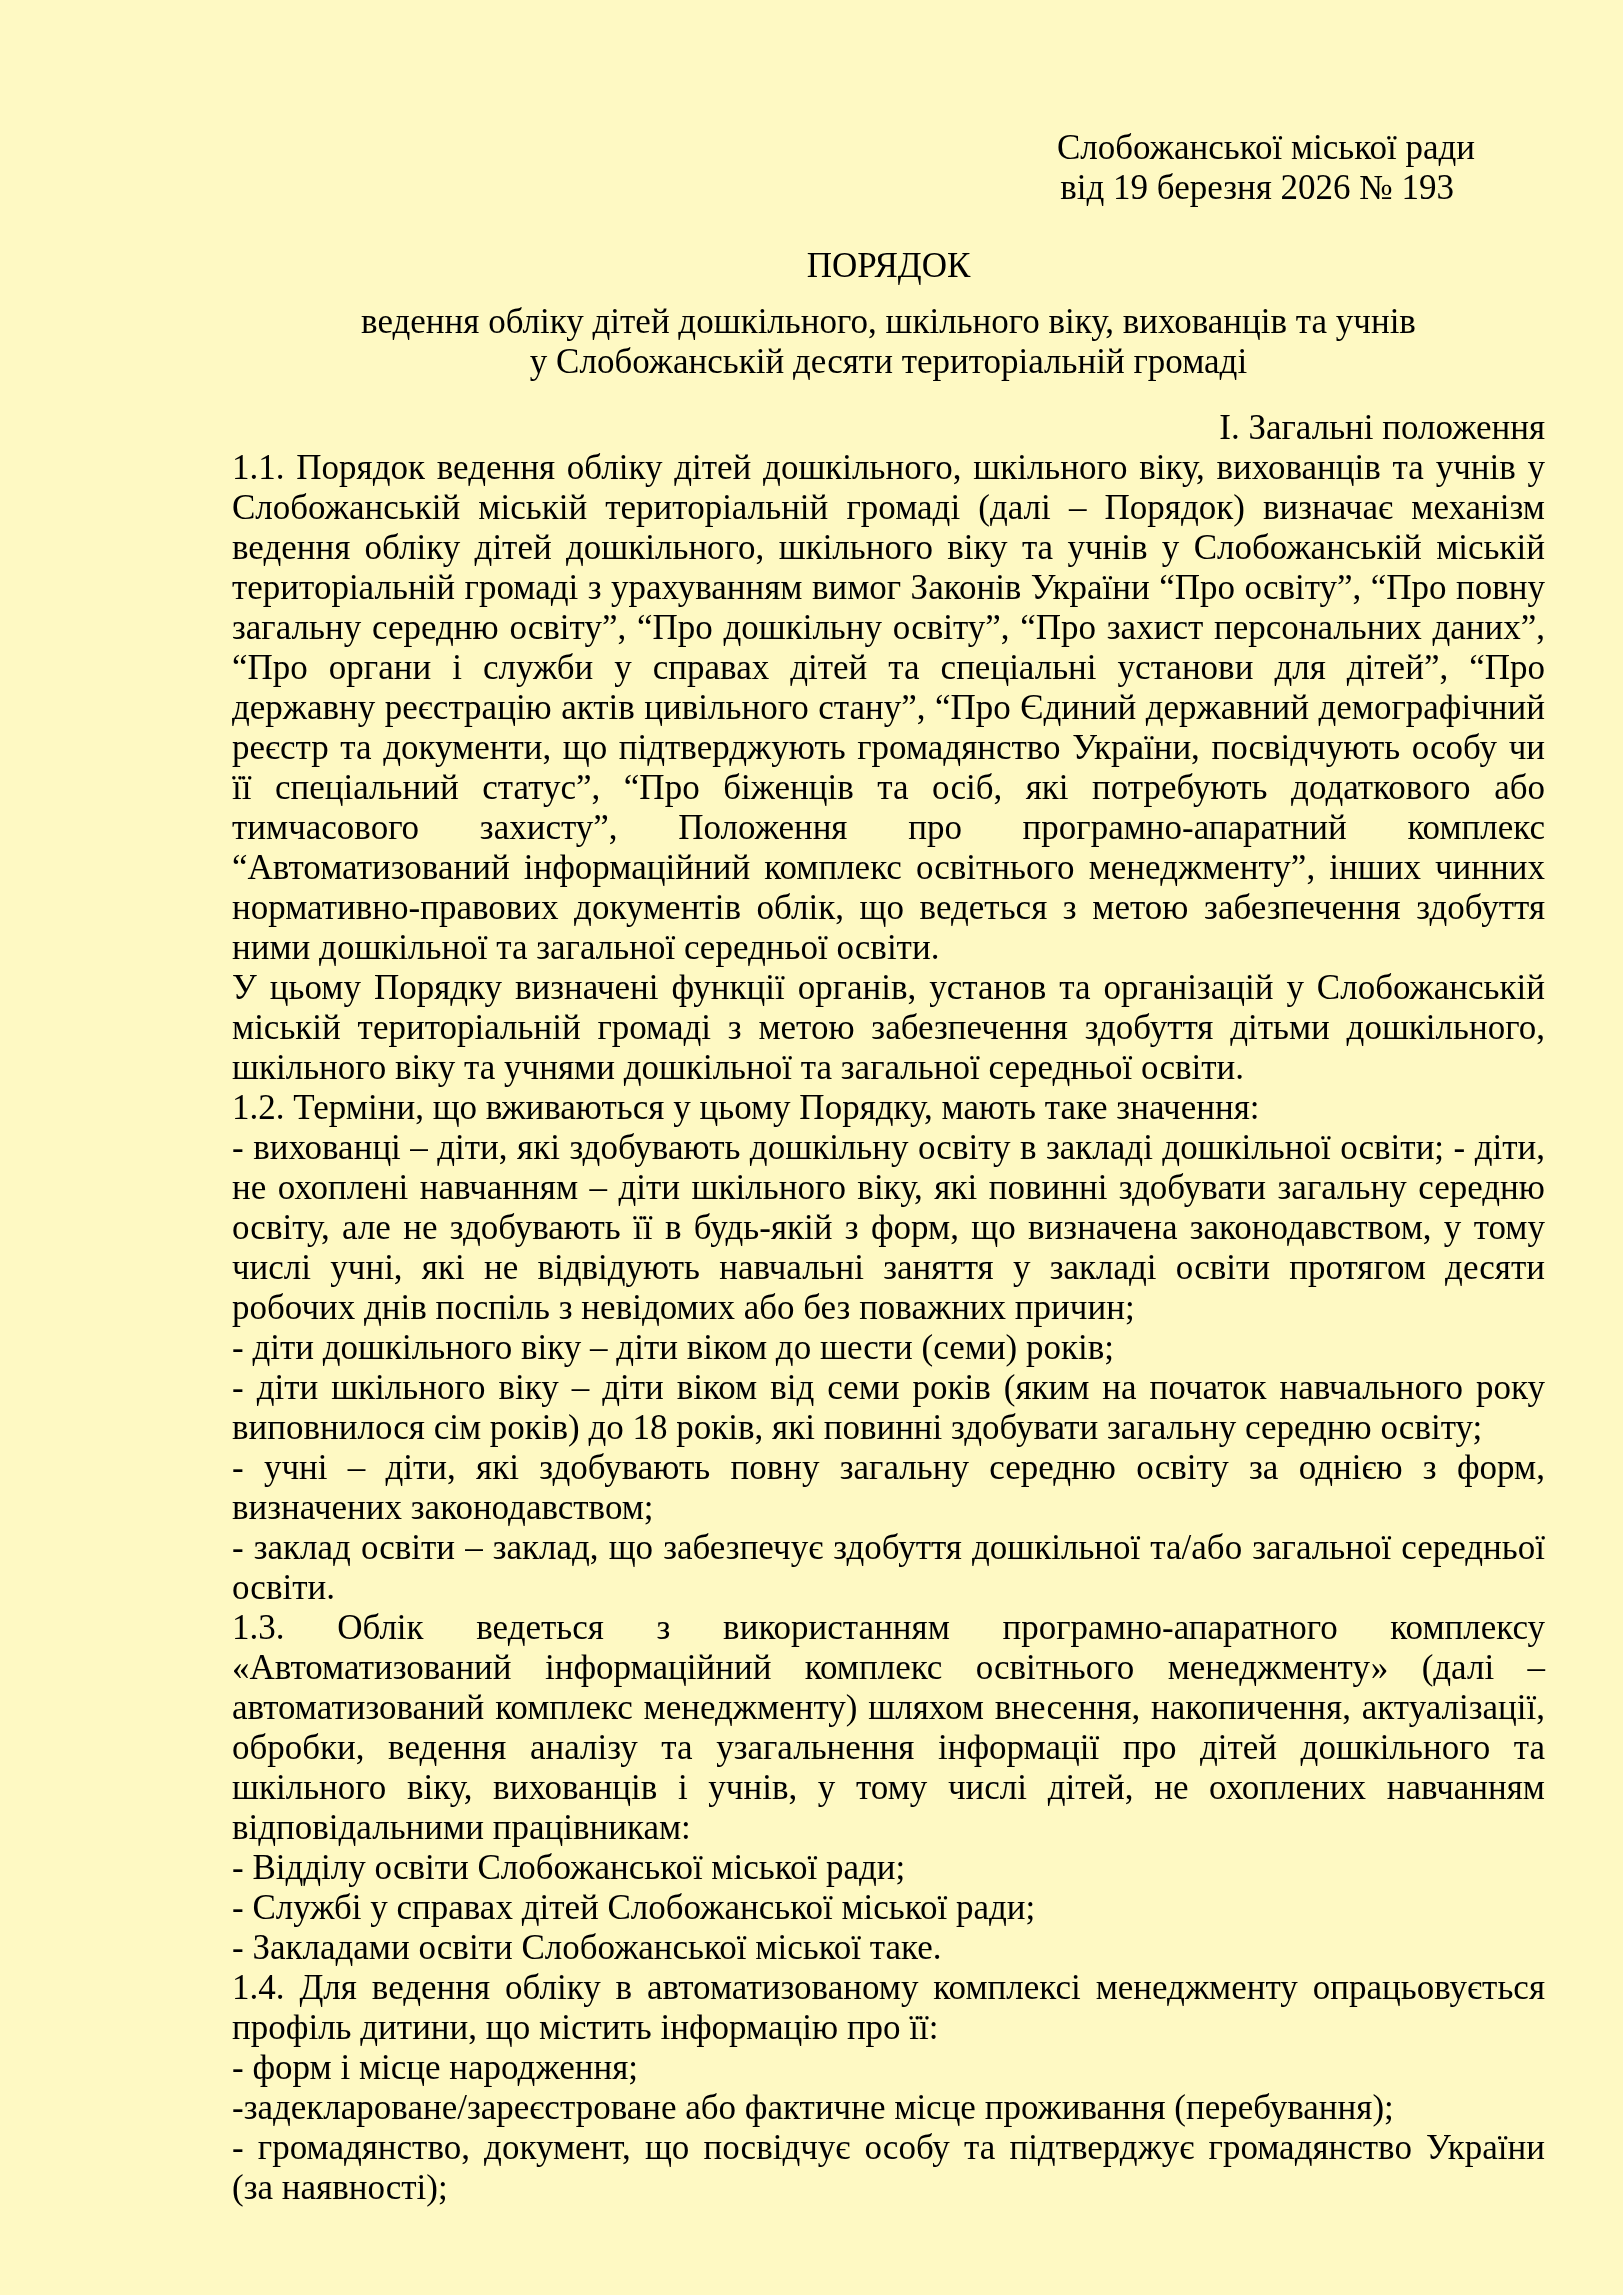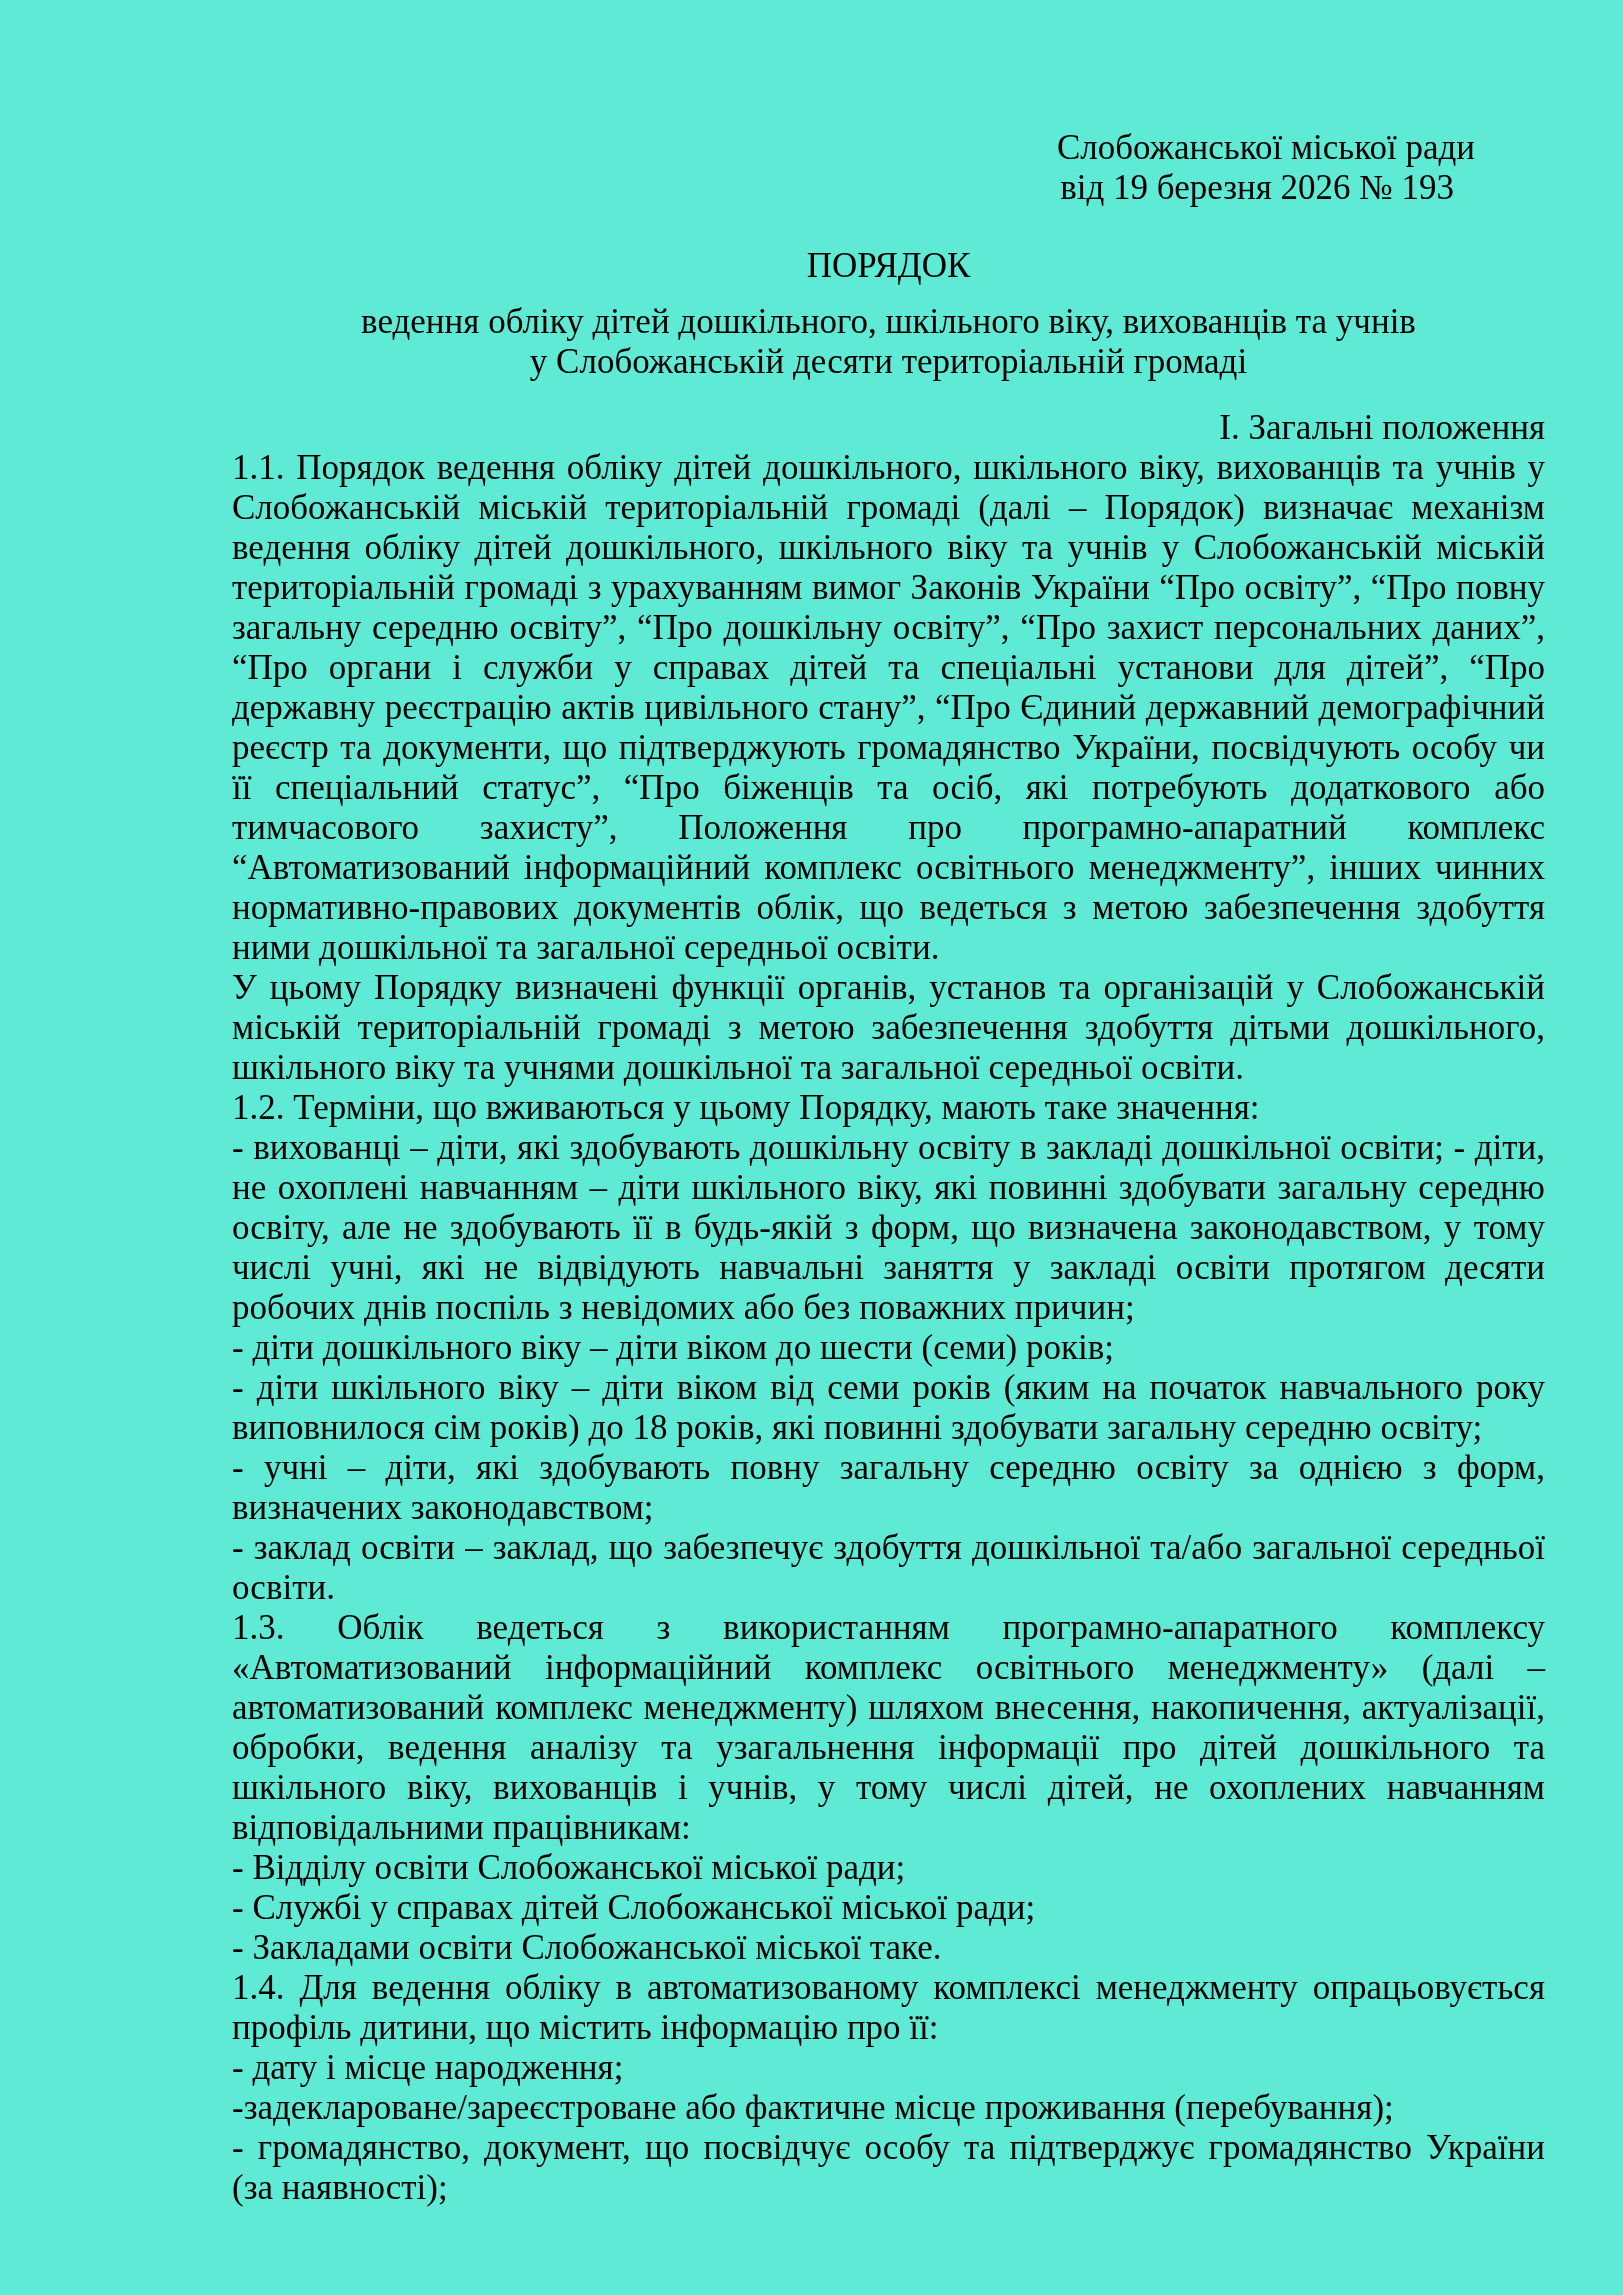--- a/index.html
+++ b/index.html
@@ -16,21 +16,21 @@
       font-family: "Liberation Serif", "DejaVu Serif", serif;
       font-size: 35px;
       line-height: 40px;
     }
     .page {
       position: absolute;
       left: 0;
       top: 0;
       width: 1623px;
       height: 2295px;
-      background: #5eead4;
+      background: #fef9c3;
     }
     .header-block {
       position: absolute;
       left: 1057px;
       top: 128px;
       width: 497px;
     }
     .header-line {
       display: block;
       white-space: nowrap;
@@ -101,19 +101,19 @@
     <p class="para">- вихованці – діти, які здобувають дошкільну освіту в закладі дошкільної освіти; - діти, не охоплені навчанням – діти шкільного віку, які повинні здобувати загальну середню освіту, але не здобувають її в будь-якій з форм, що визначена законодавством, у тому числі учні, які не відвідують навчальні заняття у закладі освіти протягом десяти робочих днів поспіль з невідомих або без поважних причин;</p>
     <p class="para">- діти дошкільного віку – діти віком  до шести (семи) років;</p>
     <p class="para">- діти шкільного віку – діти віком від семи років (яким на початок навчального року виповнилося сім років) до 18 років, які повинні здобувати загальну середню освіту;</p>
     <p class="para">- учні – діти, які здобувають повну загальну середню освіту за однією з форм, визначених законодавством;</p>
     <p class="para">- заклад освіти – заклад, що забезпечує здобуття дошкільної та/або загальної середньої освіти.</p>
     <p class="para">1.3. Облік ведеться з використанням програмно-апаратного комплексу «Автоматизований інформаційний комплекс освітнього менеджменту» (далі – автоматизований комплекс менеджменту) шляхом внесення, накопичення, актуалізації, обробки, ведення аналізу та узагальнення інформації про дітей дошкільного та шкільного віку, вихованців і учнів, у тому числі дітей, не охоплених навчанням відповідальними працівникам:</p>
     <p class="para">- Відділу освіти Слобожанської міської ради;</p>
     <p class="para">- Службі у справах дітей Слобожанської міської ради;</p>
     <p class="para">- Закладами освіти Слобожанської міської таке.</p>
     <p class="para">1.4. Для ведення обліку в автоматизованому комплексі менеджменту опрацьовується профіль дитини, що містить інформацію про її:</p>
-    <p class="para">- дату і місце народження;</p>
+    <p class="para">- форм і місце народження;</p>
     <p class="para">-задеклароване/зареєстроване або фактичне місце проживання (перебування);</p>
     <p class="para">- громадянство, документ, що посвідчує особу та підтверджує громадянство України (за наявності);</p>
   </div>
 
 </div>
 
 
 </body></html>

